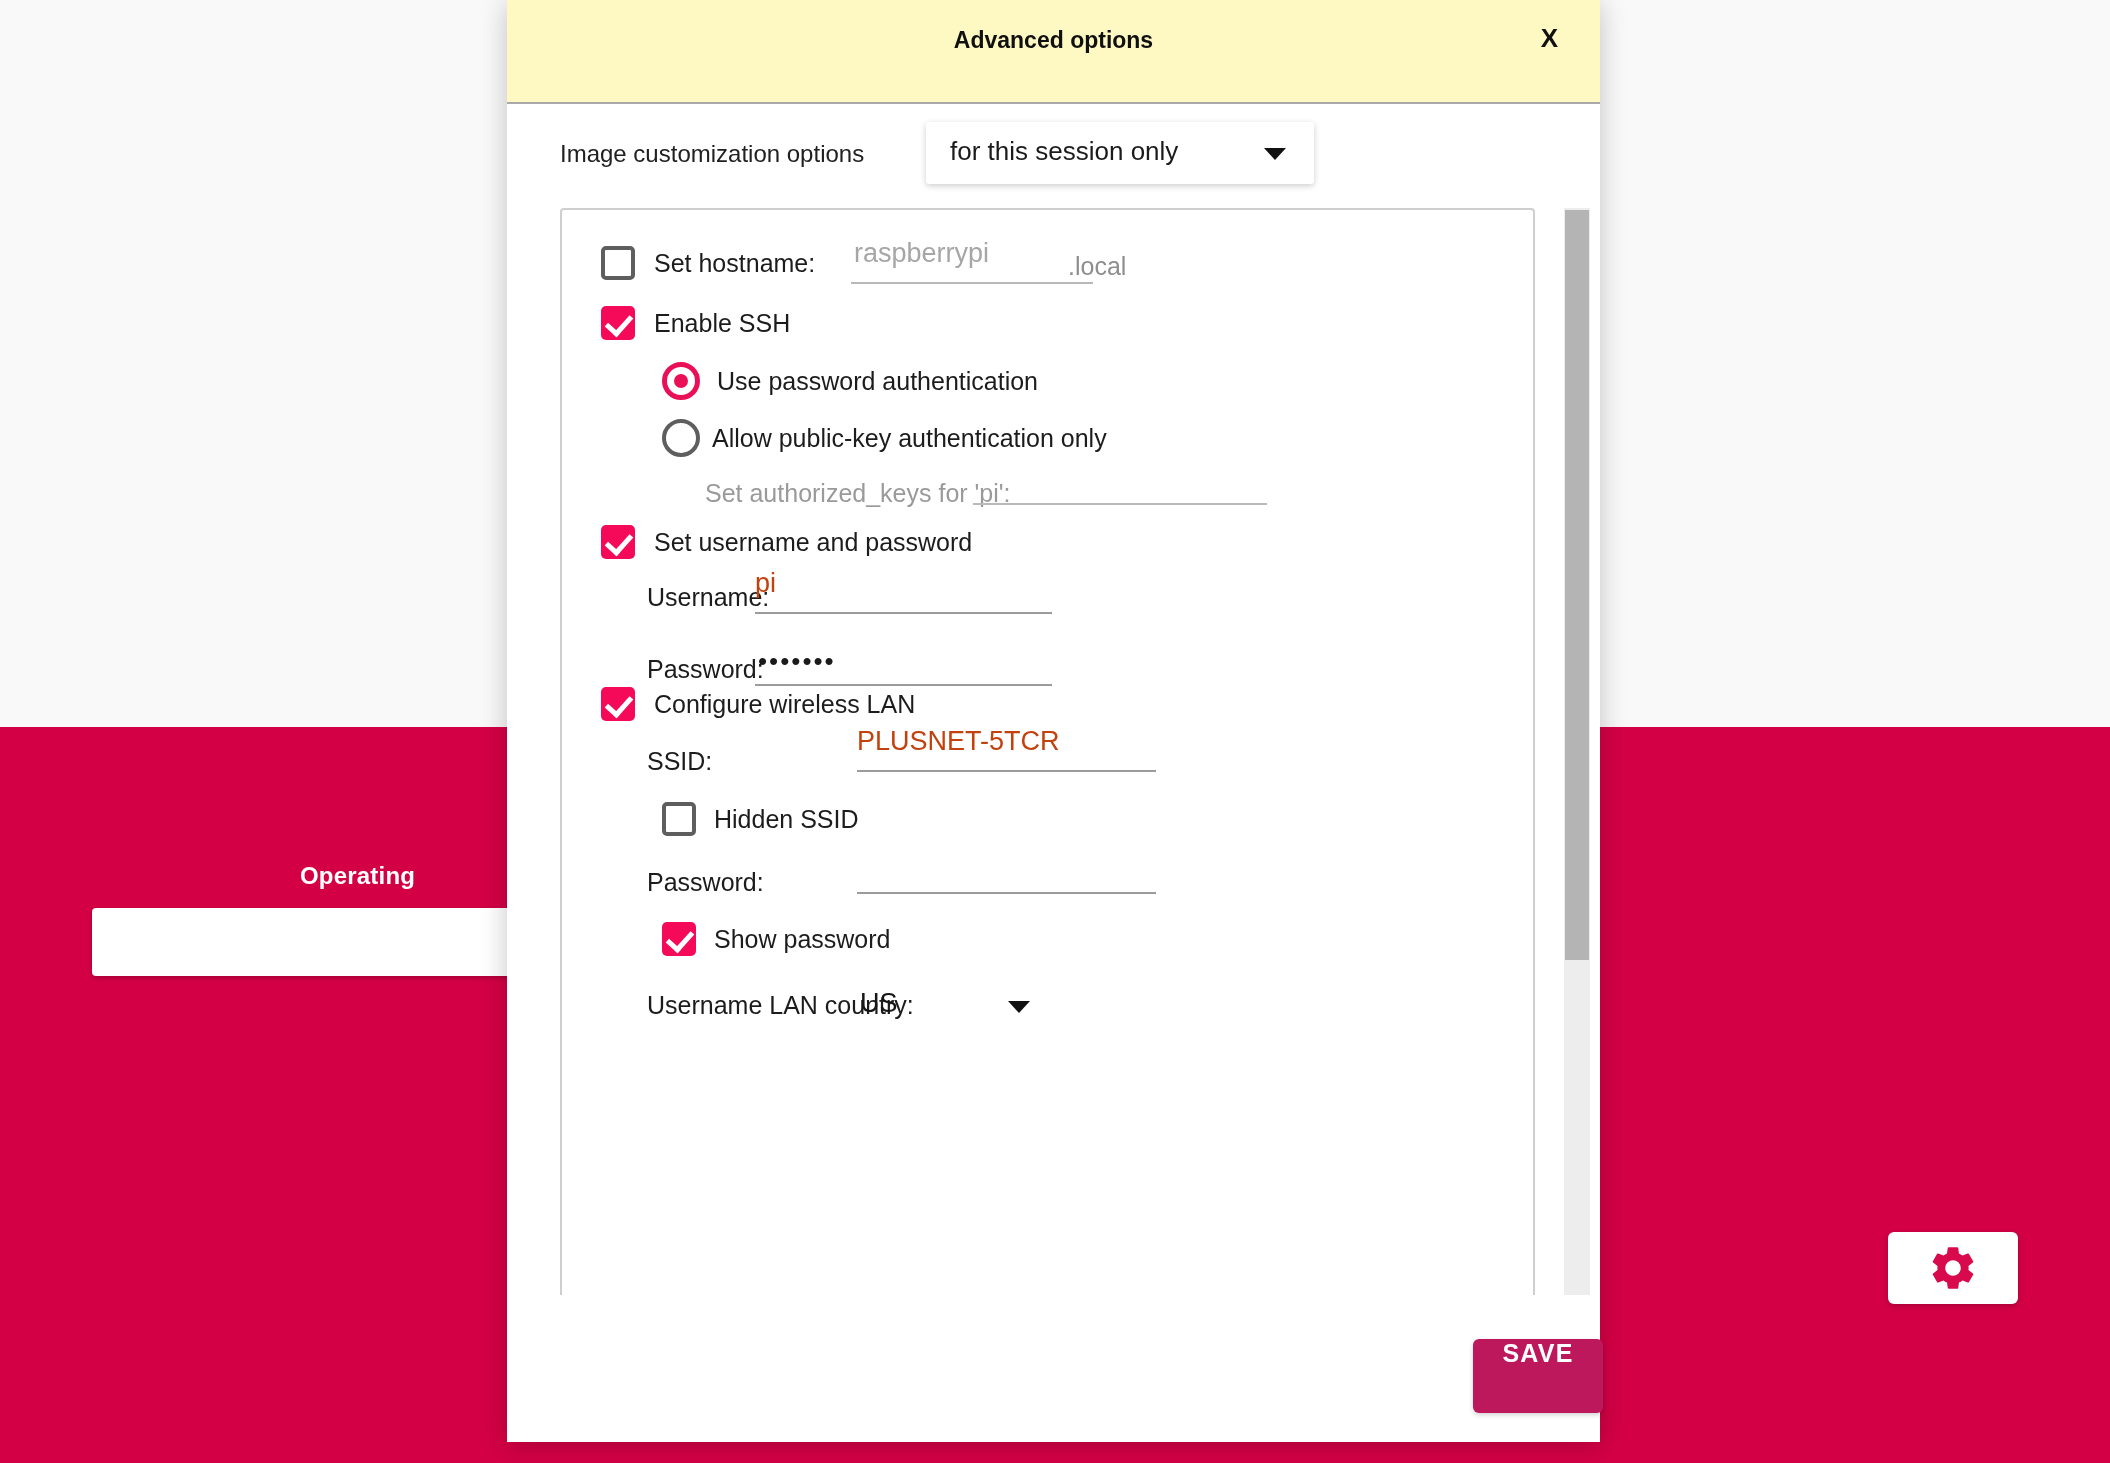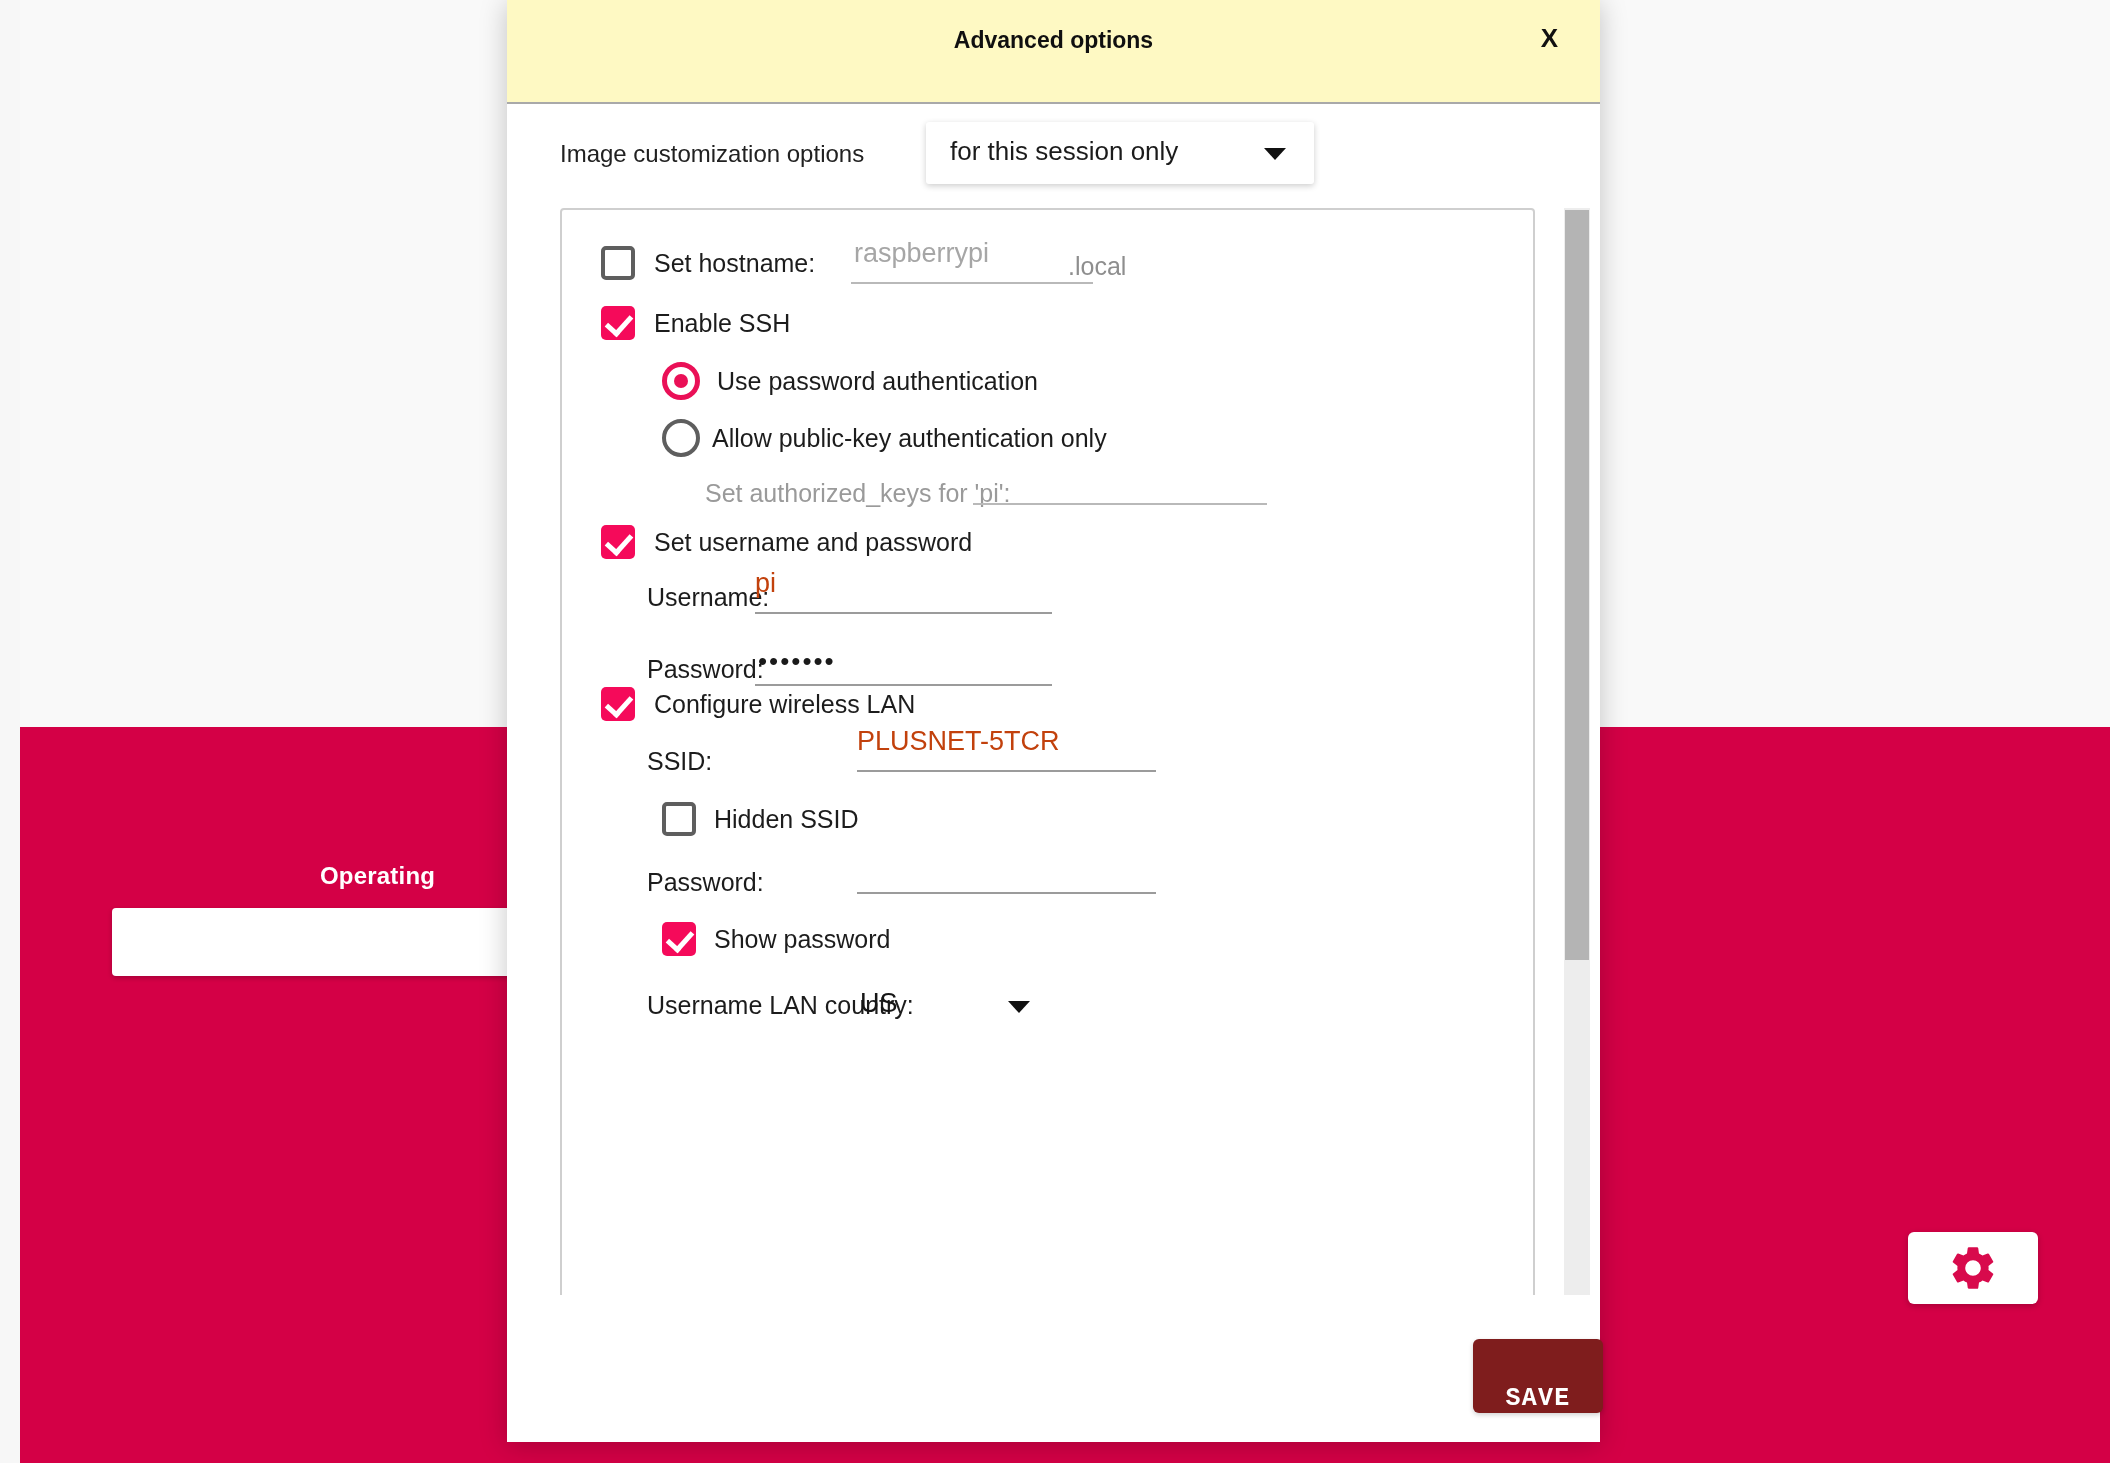--- a/index.html
+++ b/index.html
@@ -4,21 +4,21 @@
 <style>
   * { box-sizing: border-box; margin: 0; padding: 0; }
   html, body {
     width: 2110px; height: 1463px;
     font-family: "Liberation Sans", sans-serif;
     overflow: hidden;
   }
   body { position: relative; background: #f7f7f7; }
 
   
-  #app-background { position: absolute; inset: 0; margin-left: 20px; }
+  #app-background { position: absolute; inset: 0; }
   .bg-top { position: absolute; left: 0; top: 0; width: 2110px; height: 727px; background: #f9f9f9; }
   .bg-bottom { position: absolute; left: 0; top: 727px; width: 2110px; height: 736px; background: #d40046; }
 
   .bg-os-label {
     position: absolute; left: 300px; top: 862px;
     color: #ffffff; font-size: 24px; font-weight: bold;
     letter-spacing: 0.2px; white-space: nowrap;
   }
   .bg-os-button {
     position: absolute; left: 92px; top: 908px; width: 1080px; height: 68px;
@@ -155,23 +155,23 @@
   .country-select .cval { position: absolute; left: 0; top: 0; font-size: 27px; color: #161616; }
   .country-select .ccaret {
     position: absolute; left: 148px; top: 13px;
     width: 0; height: 0; border-left: 11px solid transparent;
     border-right: 11px solid transparent; border-top: 12px solid #111;
   }
 
   
   .save-button {
     position: absolute; left: 966px; top: 1339px; width: 130px; height: 74px;
-    background: #7f1d1d; border-radius: 6px; border: none; cursor: pointer;
+    background: #be185d; border-radius: 6px; border: none; cursor: pointer;
     box-shadow: 0 2px 5px rgba(0,0,0,0.18);
-    display: flex; align-items: flex-end; justify-content: center; font-family: Liberation Mono, monospace;
+    display: flex; align-items: flex-start; justify-content: center;
   }
   .save-button span { color: #fff; font-size: 25px; font-weight: bold; letter-spacing: 1.2px; }
 </style>
 </head>
 <body>
 
 <div id="app-background">
   <div class="bg-top"></div>
   <div class="bg-bottom"></div>
 

